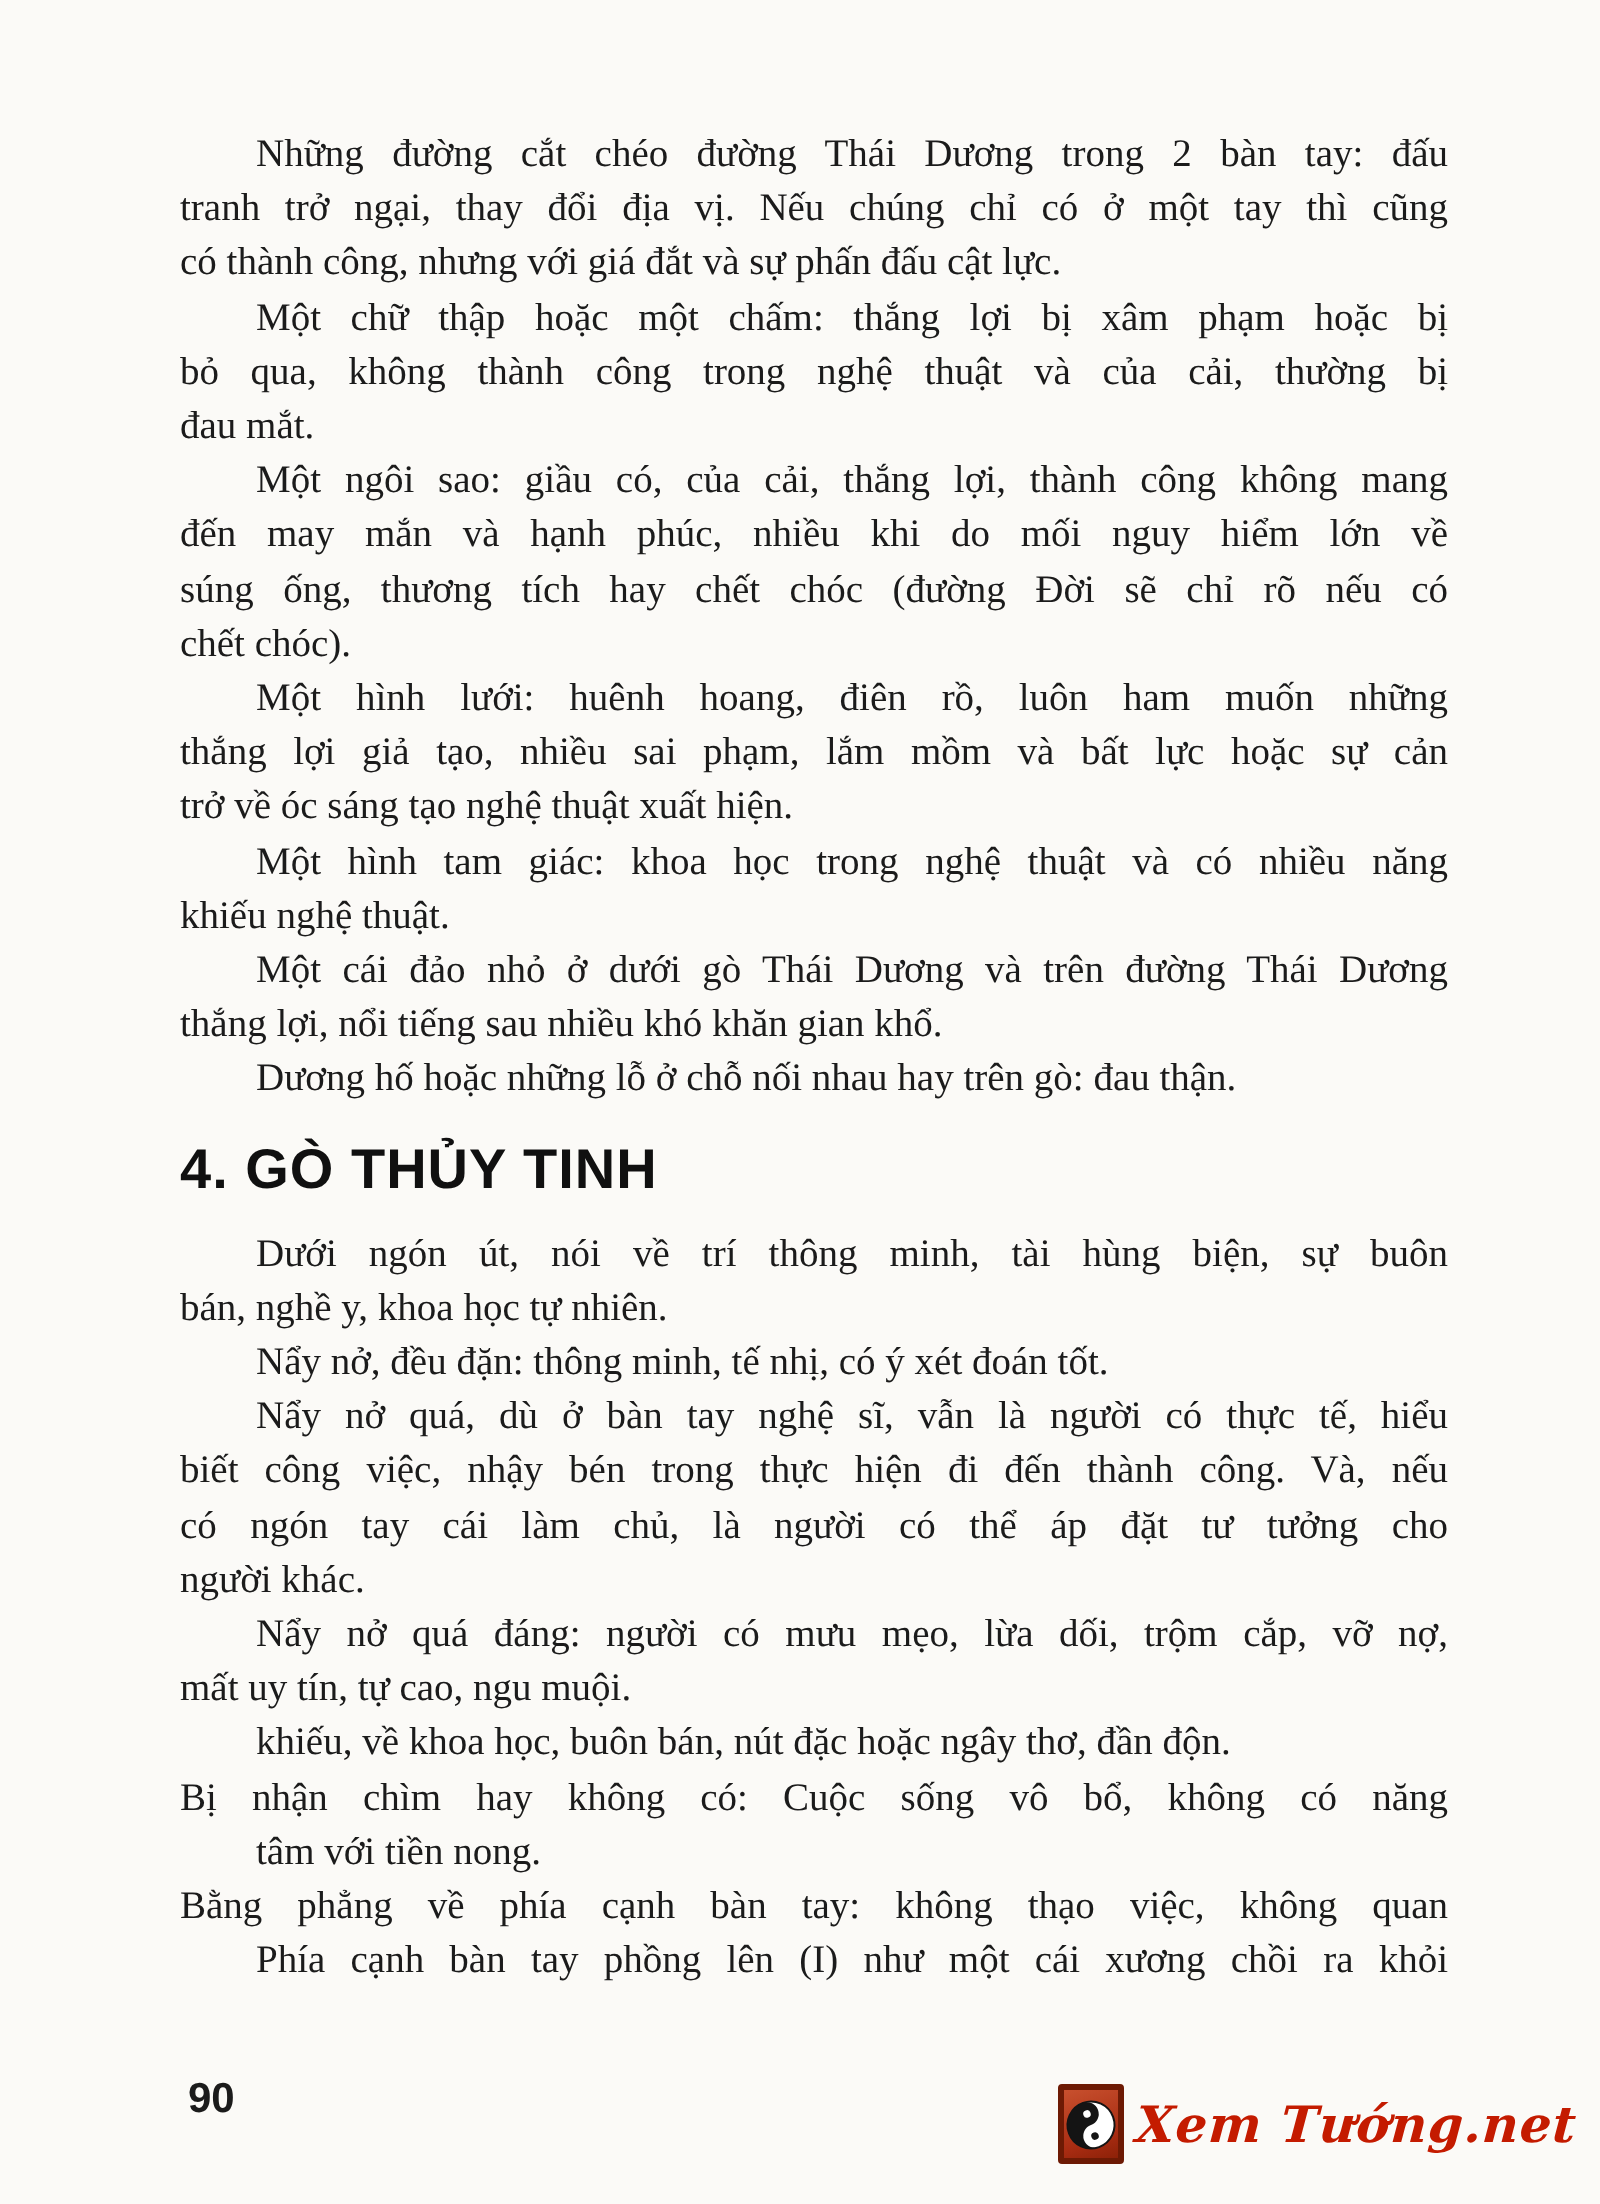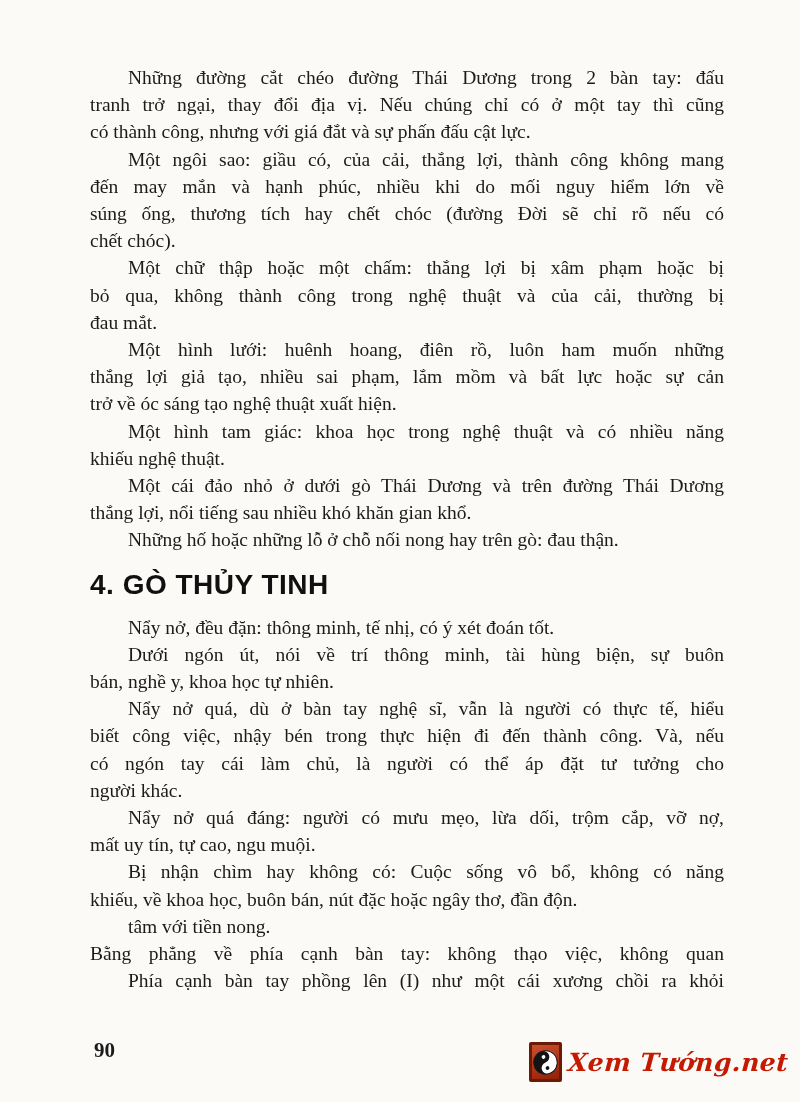--- a/index.html
+++ b/index.html
@@ -45,21 +45,21 @@
     font-family: "Liberation Sans", sans-serif;
     font-size: 28px;
     font-weight: 700;
     letter-spacing: 0.5px;
     color: #101010;
   }
   .page-number {
     position: absolute;
     left: 94px;
     top: 1038px;
-    font-family: Liberation Serif, serif;
+    font-family: Liberation Sans, sans-serif;
     font-size: 21px;
     font-weight: 700;
     color: #1b1b1b;
   }
   .watermark {
     position: absolute;
     right: 12px;
     top: 1042px;
     display: flex;
     align-items: center;
@@ -99,78 +99,78 @@
 
   <div class="text-block">
 
     <p class="para">
       <span class="line">Những đường cắt chéo đường Thái Dương trong 2 bàn tay: đấu</span>
       <span class="line">tranh trở ngại, thay đổi địa vị. Nếu chúng chỉ có ở một tay thì cũng</span>
       <span class="line last">có thành công, nhưng với giá đắt và sự phấn đấu cật lực.</span>
     </p>
 
     <p class="para">
+      <span class="line">Một chữ thập hoặc một chấm: thắng lợi bị xâm phạm hoặc bị</span>
+      <span class="line">bỏ qua, không thành công trong nghệ thuật và của cải, thường bị</span>
+      <span class="line last">đau mắt.</span>
+    </p>
+
+    <p class="para">
       <span class="line">Một ngôi sao: giầu có, của cải, thắng lợi, thành công không mang</span>
       <span class="line">đến may mắn và hạnh phúc, nhiều khi do mối nguy hiểm lớn về</span>
       <span class="line">súng ống, thương tích hay chết chóc (đường Đời sẽ chỉ rõ nếu có</span>
       <span class="line last">chết chóc).</span>
-    </p>
-
-    <p class="para">
-      <span class="line">Một chữ thập hoặc một chấm: thắng lợi bị xâm phạm hoặc bị</span>
-      <span class="line">bỏ qua, không thành công trong nghệ thuật và của cải, thường bị</span>
-      <span class="line last">đau mắt.</span>
     </p>
 
     <p class="para">
       <span class="line">Một hình lưới: huênh hoang, điên rồ, luôn ham muốn những</span>
       <span class="line">thắng lợi giả tạo, nhiều sai phạm, lắm mồm và bất lực hoặc sự cản</span>
       <span class="line last">trở về óc sáng tạo nghệ thuật xuất hiện.</span>
     </p>
 
     <p class="para">
       <span class="line">Một hình tam giác: khoa học trong nghệ thuật và có nhiều năng</span>
       <span class="line last">khiếu nghệ thuật.</span>
     </p>
 
     <p class="para">
       <span class="line">Một cái đảo nhỏ ở dưới gò Thái Dương và trên đường Thái Dương</span>
       <span class="line last">thắng lợi, nổi tiếng sau nhiều khó khăn gian khổ.</span>
     </p>
 
     <p class="para">
-      <span class="line last">Những hố hoặc những lỗ ở chỗ nối nong hay trên gò: đau thận.</span>
+      <span class="line last">Dương hố hoặc những lỗ ở chỗ nối nhau hay trên gò: đau thận.</span>
     </p>
 
     <h2 class="section-heading">4. GÒ THỦY TINH</h2>
 
     <p class="para">
-      <span class="line last">Nẩy nở, đều đặn: thông minh, tế nhị, có ý xét đoán tốt.</span>
+      <span class="line">Dưới ngón út, nói về trí thông minh, tài hùng biện, sự buôn</span>
+      <span class="line last">bán, nghề y, khoa học tự nhiên.</span>
     </p>
 
     <p class="para">
-      <span class="line">Dưới ngón út, nói về trí thông minh, tài hùng biện, sự buôn</span>
-      <span class="line last">bán, nghề y, khoa học tự nhiên.</span>
+      <span class="line last">Nẩy nở, đều đặn: thông minh, tế nhị, có ý xét đoán tốt.</span>
     </p>
 
     <p class="para">
       <span class="line">Nẩy nở quá, dù ở bàn tay nghệ sĩ, vẫn là người có thực tế, hiểu</span>
       <span class="line">biết công việc, nhậy bén trong thực hiện đi đến thành công. Và, nếu</span>
       <span class="line">có ngón tay cái làm chủ, là người có thể áp đặt tư tưởng cho</span>
       <span class="line last">người khác.</span>
     </p>
 
     <p class="para">
       <span class="line">Nẩy nở quá đáng: người có mưu mẹo, lừa dối, trộm cắp, vỡ nợ,</span>
       <span class="line last">mất uy tín, tự cao, ngu muội.</span>
     </p>
 
     <p class="para">
+      <span class="line last">khiếu, về khoa học, buôn bán, nút đặc hoặc ngây thơ, đần độn.</span>
       <span class="line">Bị nhận chìm hay không có: Cuộc sống vô bổ, không có năng</span>
-      <span class="line last">khiếu, về khoa học, buôn bán, nút đặc hoặc ngây thơ, đần độn.</span>
     </p>
 
     <p class="para">
       <span class="line last">tâm với tiền nong.</span>
       <span class="line">Bằng phẳng về phía cạnh bàn tay: không thạo việc, không quan</span>
     </p>
 
     <p class="para">
       <span class="line">Phía cạnh bàn tay phồng lên (I) như một cái xương chồi ra khỏi</span>
     </p>

